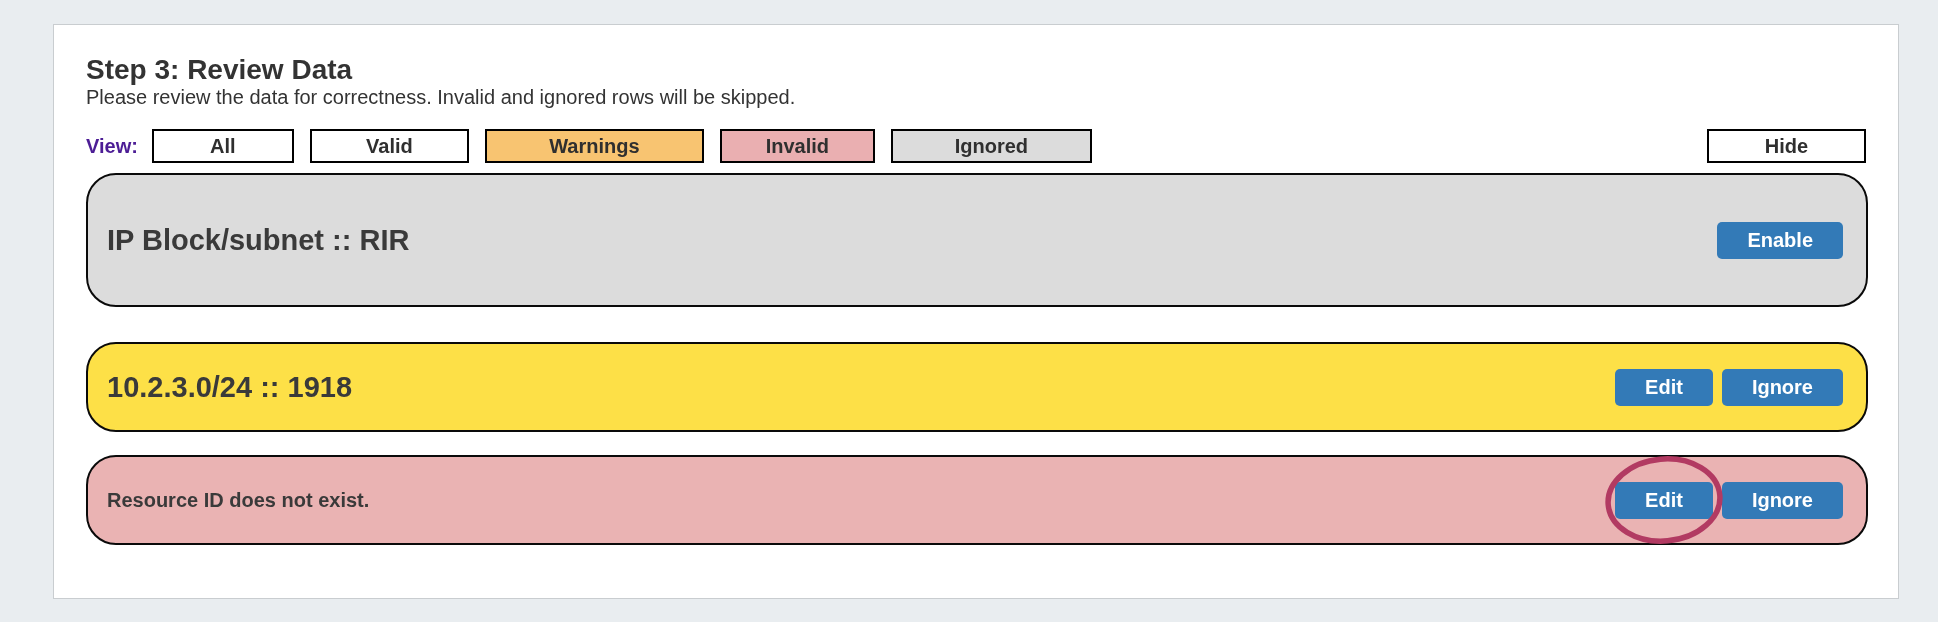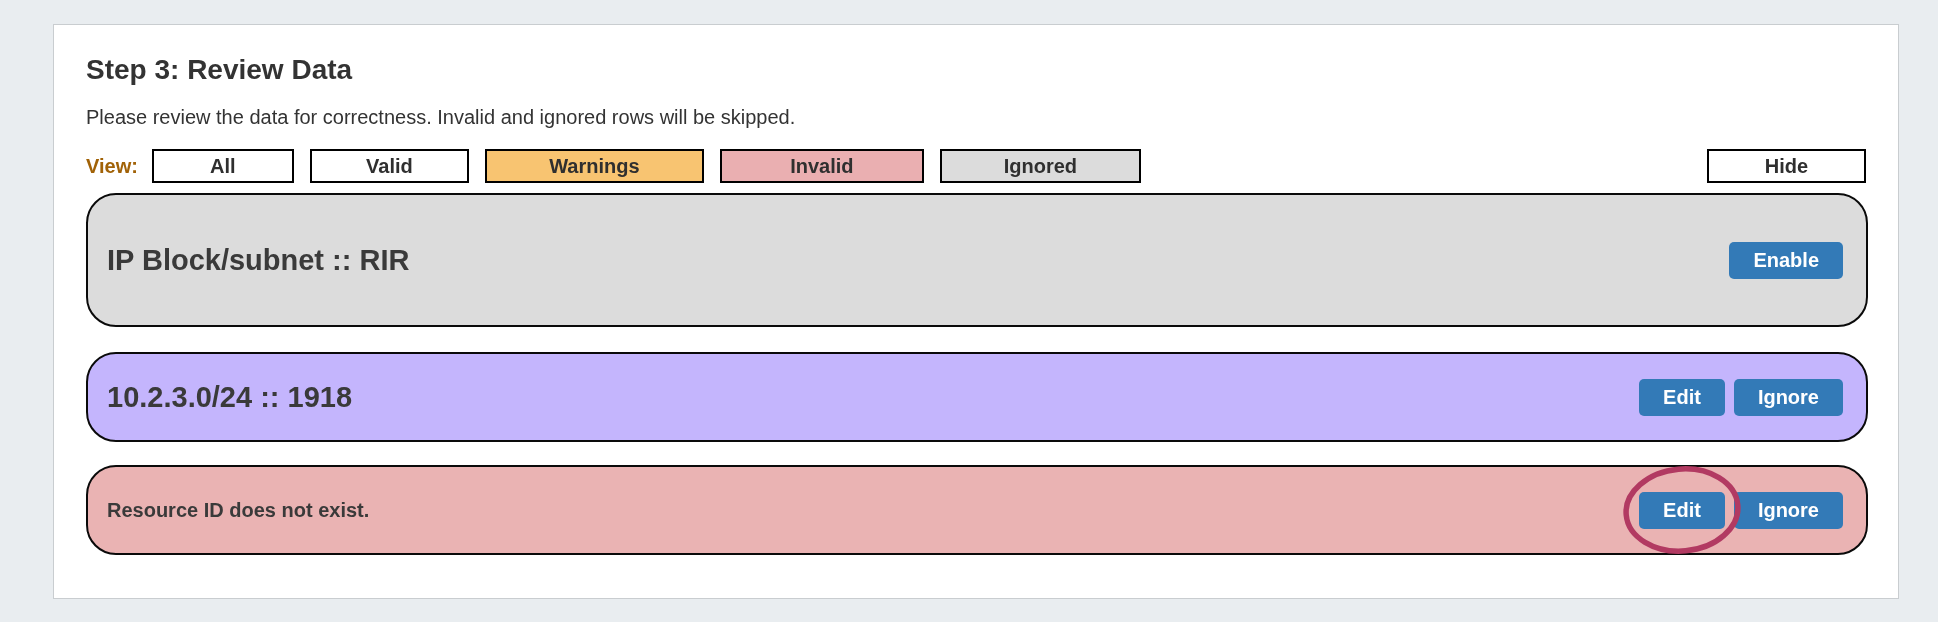--- a/index.html
+++ b/index.html
@@ -17,80 +17,79 @@
     width:1846px; height:575px;
     background:#ffffff;
     border:1px solid #c9cdd0;
     padding:0 30px 0 32px;
   }
   .page-title {
     margin-top:29px;
     font-size:28px; font-weight:bold; color:#333333;
   }
   .subtitle {
-    margin-top:20px;
     font-size:20px; color:#333333;
   }
   
   .filter-bar {
     margin-top:20px;
     display:flex; align-items:center;
     height:34px;
   }
   .view-label {
-    font-size:20px; font-weight:bold; color:#a16207;
+    font-size:20px; font-weight:bold; color:#4c1d95;
     margin-right:14px;
   }
   .fbtn {
     height:34px;
     border:2px solid #000;
     background:#ffffff;
     font-family:"Liberation Sans", sans-serif;
     font-size:20px; font-weight:bold; color:#2f2f2f;
     margin-right:16px;
     text-align:center;
     cursor:pointer;
     line-height:28px;
   }
   .w-all{width:142px} .w-valid{width:159px} .w-warn{width:219px}
-  .w-inv{width:204px} .w-ign{width:201px}
+  .w-inv{width:155px} .w-ign{width:201px}
   .bg-warn{background:#f8c471}
   .bg-inv{background:#eaafb1}
   .bg-ign{background:#dcdcdc}
   .fbtn-hide { margin-left:auto; margin-right:2px; width:159px; }
   
   .review-row {
     display:flex; align-items:center;
     border:2px solid #0a0a0a;
     border-radius:30px;
     padding:0 23px 0 19px;
   }
   .row-ignored { margin-top:10px; height:134px; background:#dcdcdc; }
-  .row-valid   { margin-top:25px; height:90px;  background:#c4b5fd; }
+  .row-valid   { margin-top:35px; height:90px;  background:#fde047; }
   .row-invalid { margin-top:23px; height:90px;  background:#eab3b3; }
   .row-title {
     flex:0 0 697px;
     font-size:29px; font-weight:bold; color:#3a3a3a;
     white-space:nowrap;
   }
   .row-message {
     flex:1 1 auto;
     font-size:20px; font-weight:bold; color:#3a3a3a;
     line-height:28px;
   }
   .row-actions {
     margin-left:auto;
     display:flex; align-items:center; gap:9px;
   }
   .btn-blue {
     background:#337ab7; color:#ffffff;
     border:none; border-radius:5px;
     font-family:"Liberation Sans", sans-serif;
     font-size:20px; font-weight:bold;
-    padding:7px 24px;
+    padding:7px 30px;
     cursor:pointer;
   }
   .edit-wrap { position:relative; display:inline-block; }
   .edit-annotation {
     position:absolute; left:50%; top:50%;
     transform:translate(-50%,-50%);
     pointer-events:none; overflow:visible;
   }
 </style>
 </head>

